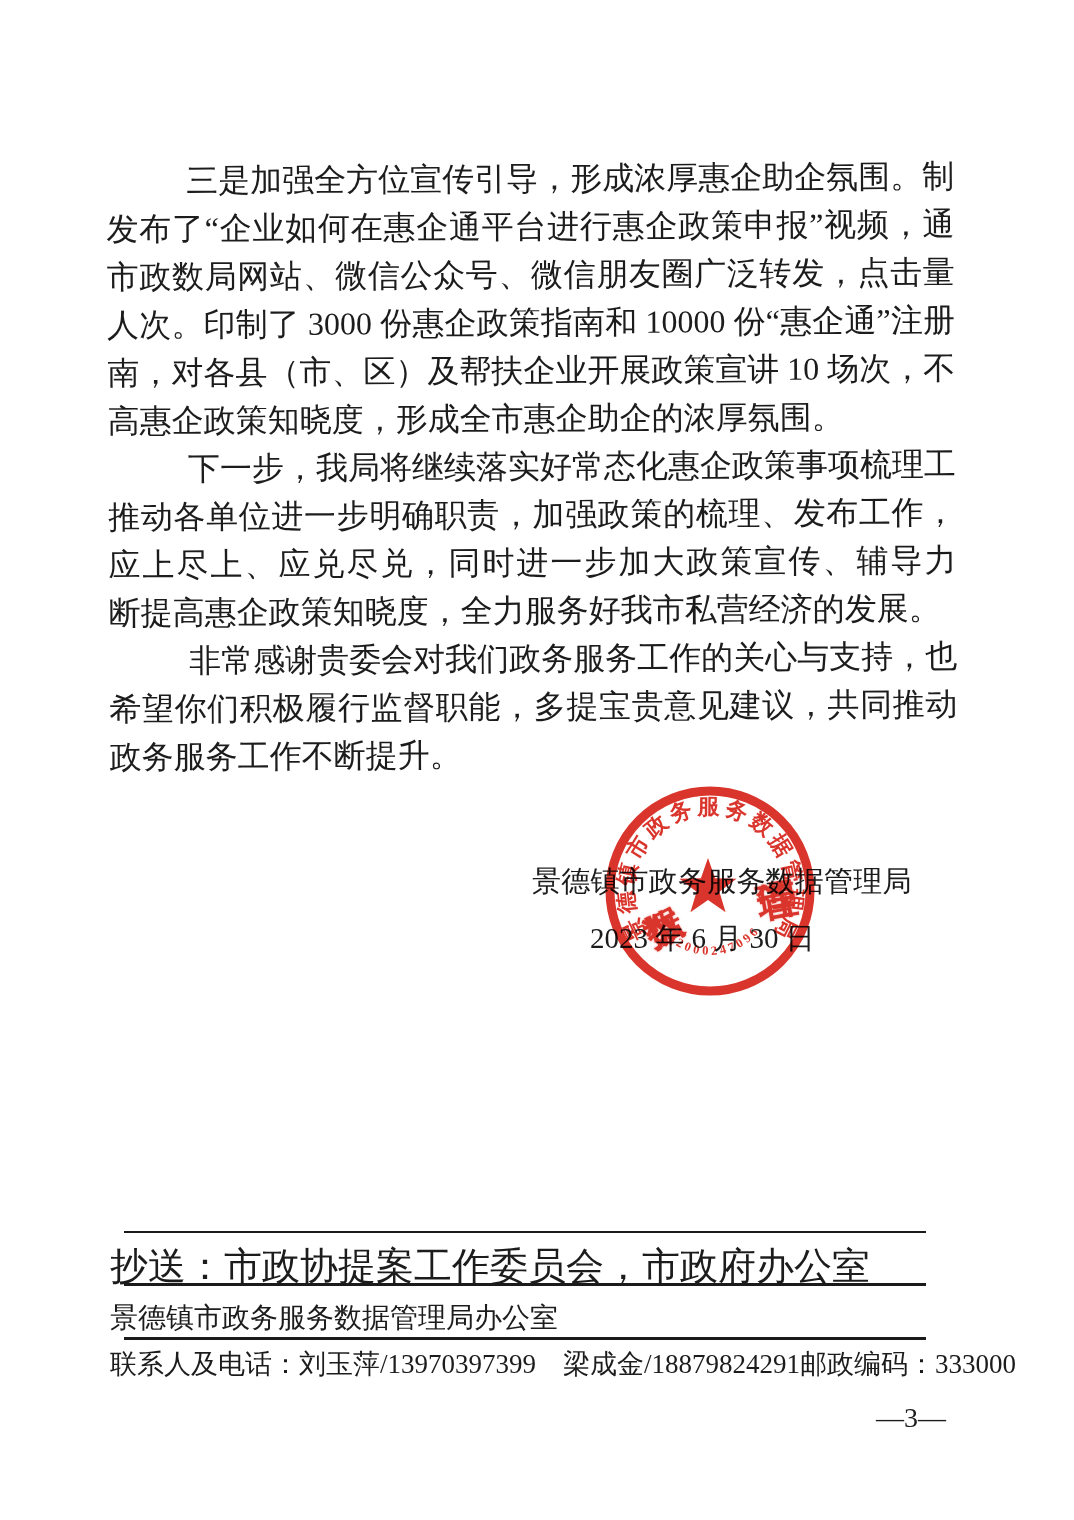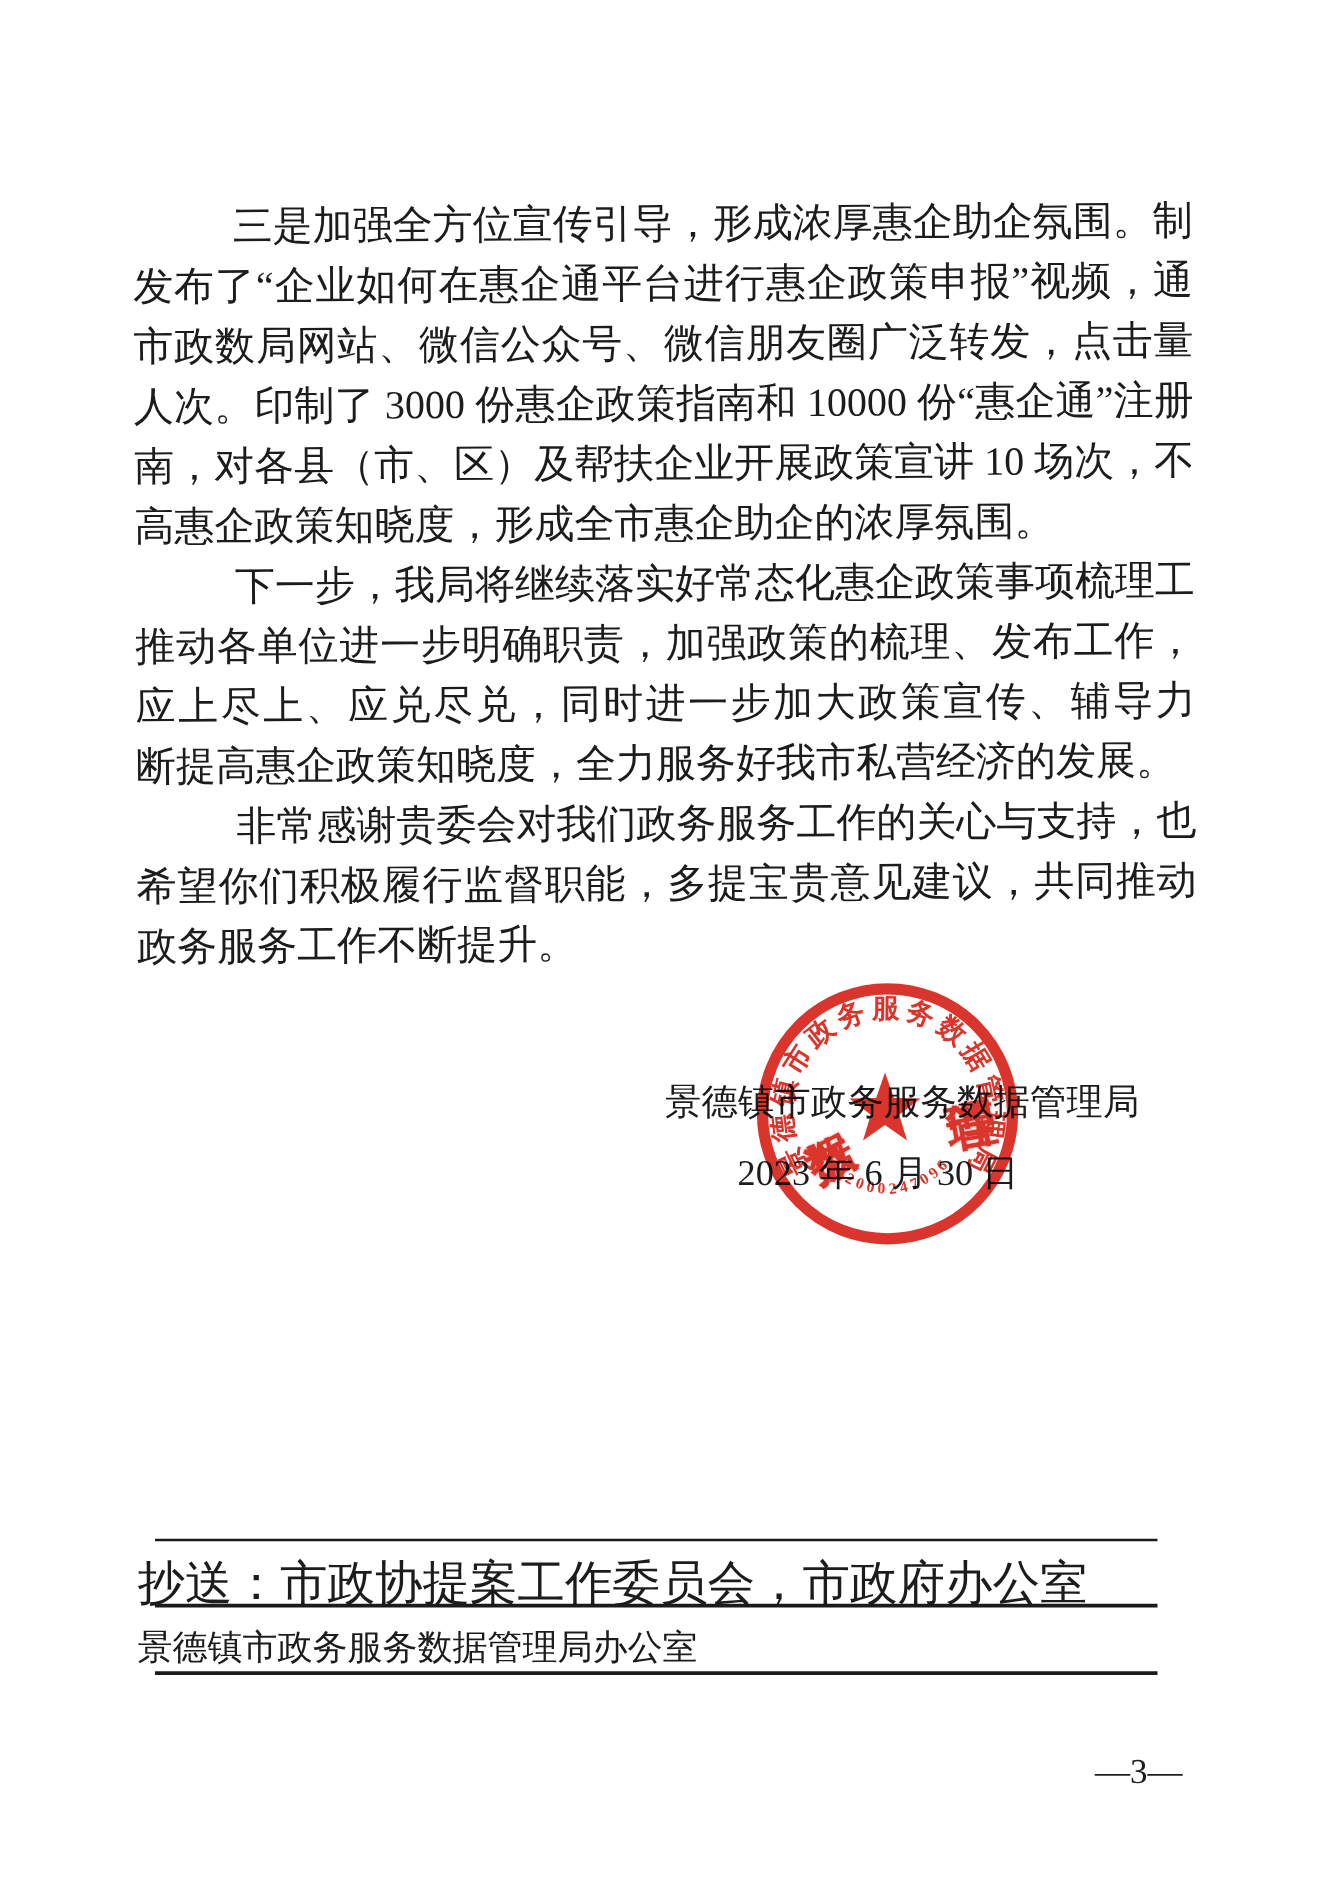--- a/index.html
+++ b/index.html
@@ -122,17 +122,19 @@
   </div>
 
   <div class="rule r1"></div>
   <div class="cc-line">抄送：市政协提案工作委员会，市政府办公室</div>
   <div class="rule r2"></div>
   <div class="issuer-row">
     <span>景德镇市政务服务数据管理局办公室</span>
   </div>
   <div class="rule r3"></div>
   <div class="contact-row">
+    <span>联系人及电话：刘玉萍/13970397399　梁成金/18879824291</span>
+    <span>邮政编码：333000</span>
   </div>
 
   <div class="page-num">—3—</div>
 
 </div>
 
 </body></html>

